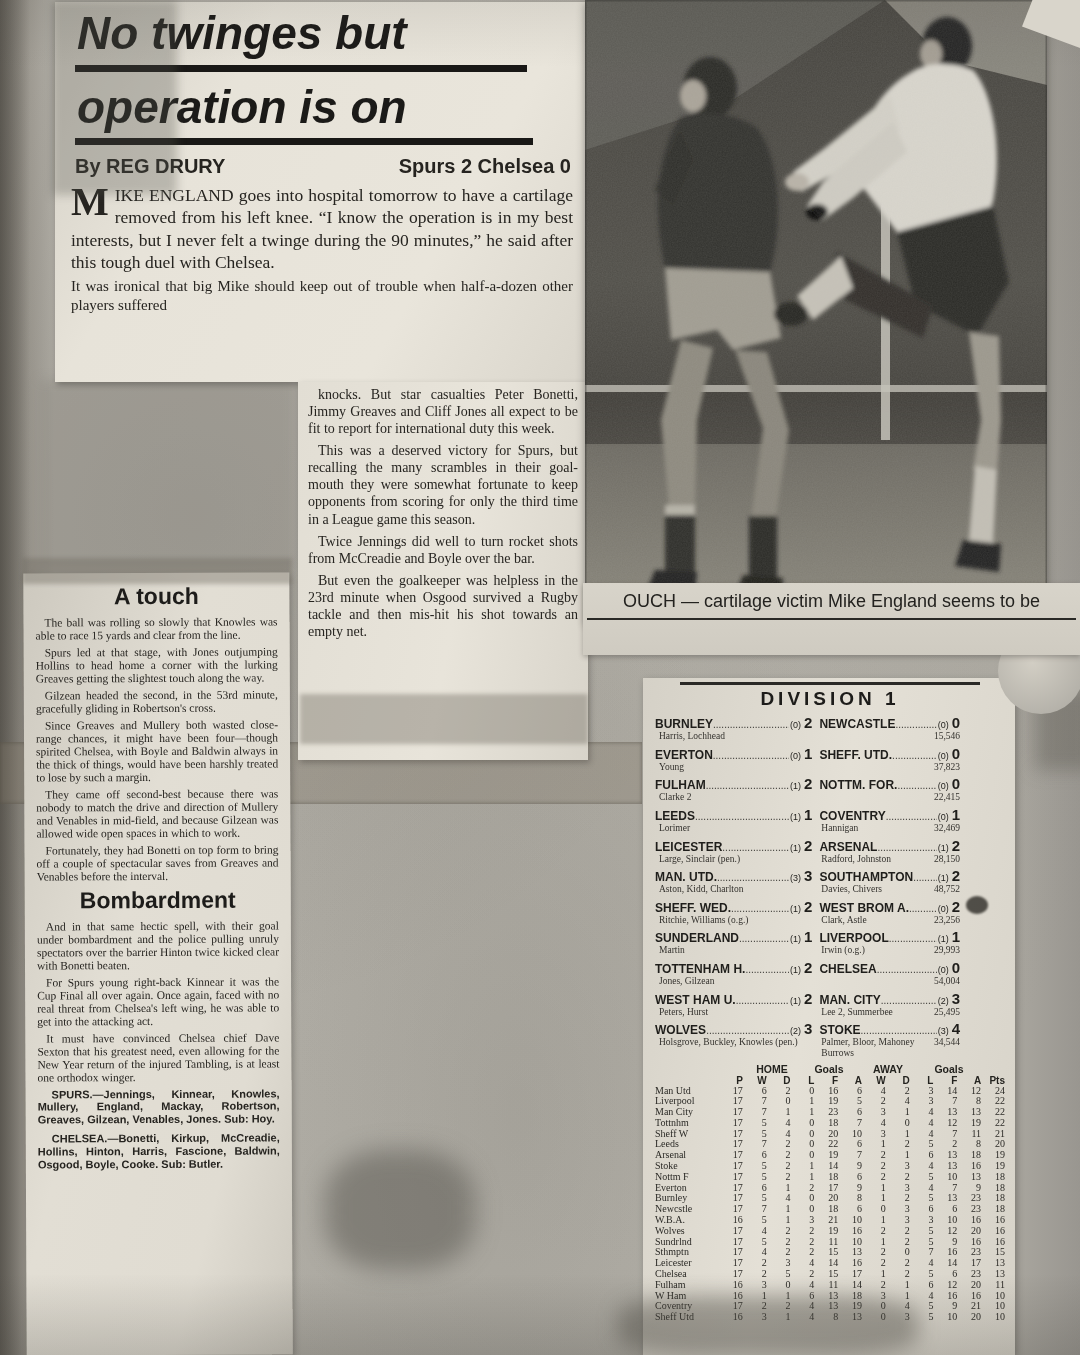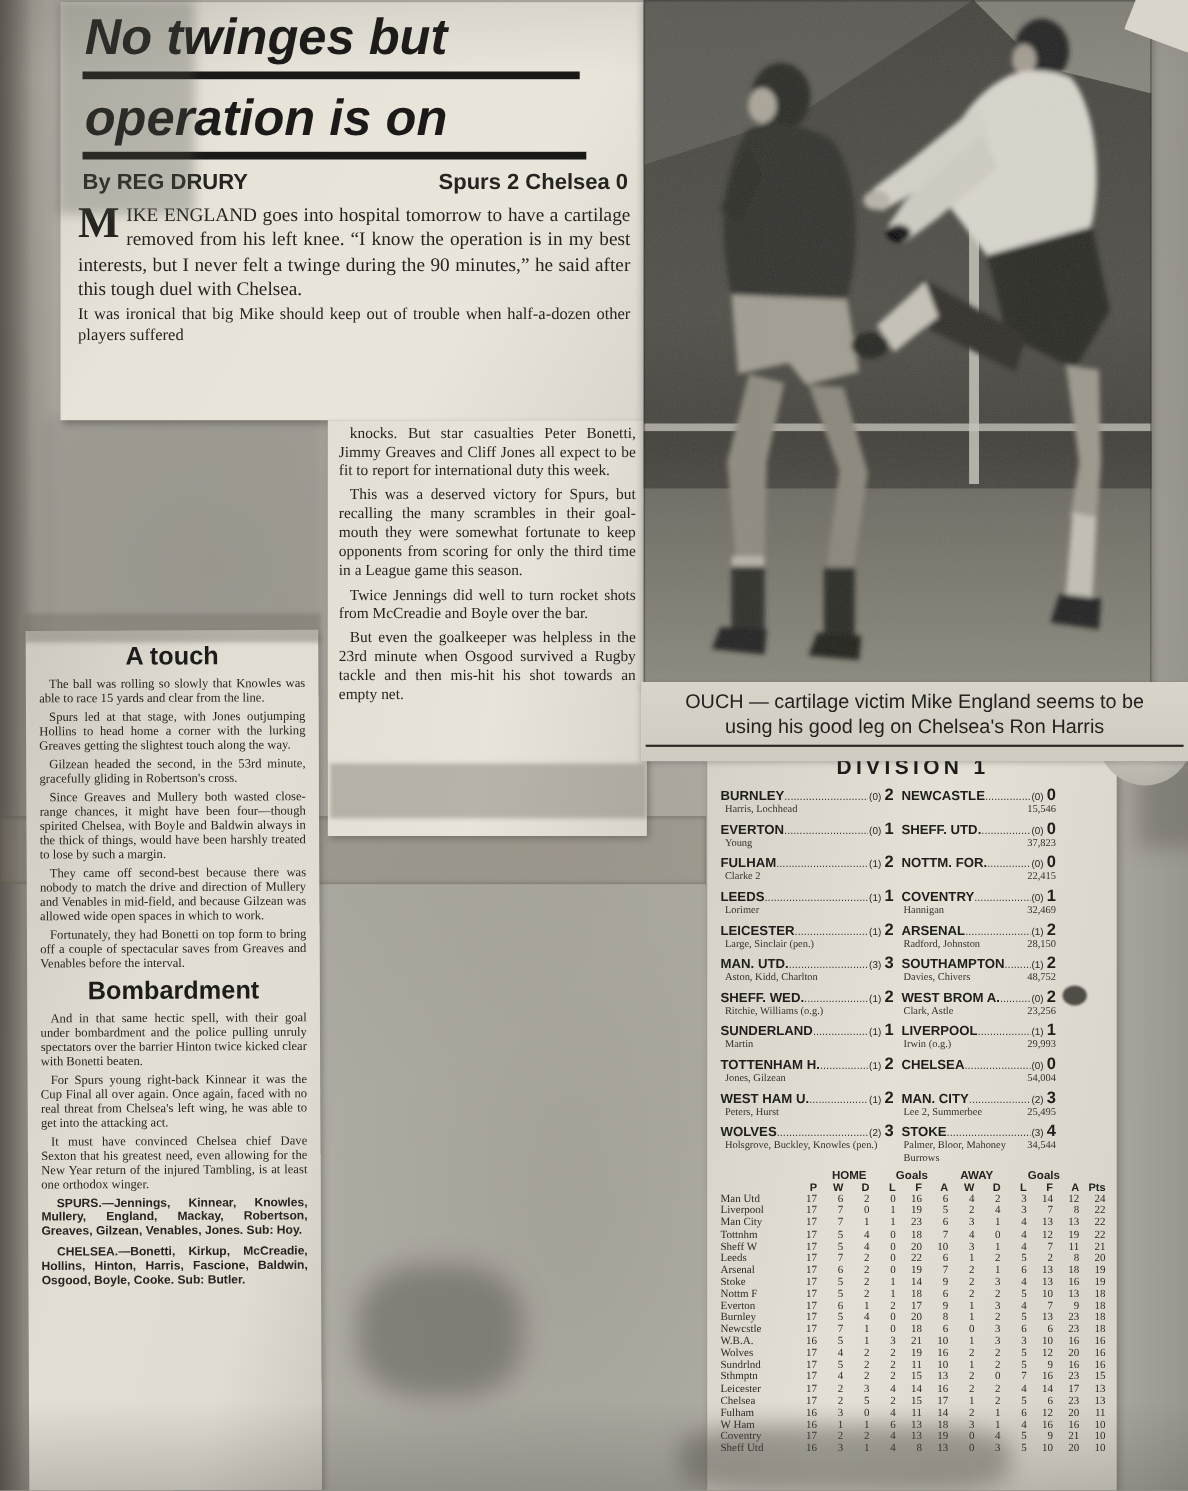--- a/index.html
+++ b/index.html
@@ -30,21 +30,21 @@
   .dropcap{float:left;font-size:40px;line-height:32px;font-weight:700;padding:2px 6px 0 0;}
   .para-full{font-size:15px;line-height:1.25;text-align:justify;margin:2px 0 0 0;}
   .article-col{position:absolute;left:298px;top:382px;width:290px;height:378px;
     background:linear-gradient(100deg,#e2ded4,#e8e4da 55%,#d8d4ca);
     box-shadow:2px 3px 6px rgba(40,38,34,.3);padding:4px 10px 0 10px;box-sizing:border-box;}
   .article-col p{font-size:14px;line-height:1.22;text-align:justify;margin:0 0 5px 0;text-indent:10px;}
   
   .photo{position:absolute;left:585px;top:0;width:462px;height:622px;
     box-shadow:0 3px 8px rgba(35,33,30,.45);}
   .photo svg{display:block;width:100%;height:100%;}
-  .caption{position:absolute;left:583px;top:620px;width:497px;height:72px;
+  .caption{position:absolute;left:583px;top:583px;width:497px;height:72px;
     background:linear-gradient(180deg,#d8d4ca,#cfcbc1);z-index:3;
     font-family:"Liberation Sans",sans-serif;font-size:18px;color:#23221f;
     padding-top:8px;box-sizing:border-box;box-shadow:0 2px 5px rgba(40,38,34,.3);}
   .cap-1{text-align:center;}
   .cap-2{text-align:center;padding-left:0;margin-top:1px;}
   .cap-rule{height:2px;background:#2a2926;margin:6px 4px 0 4px;}
   .torn-tr{position:absolute;left:1022px;top:0;width:58px;height:48px;background:#d9d5cb;
     clip-path:polygon(18% 0,100% 0,100% 100%,0 55%);z-index:2;}
   .round-blob{position:absolute;left:998px;top:628px;width:86px;height:86px;border-radius:50%;
     background:radial-gradient(circle at 40% 40%, #d2cec4, #b4b1a9 75%);z-index:1;}
@@ -194,21 +194,20 @@
         <path d="M390,466 L384,540 L408,544 L412,470 Z" fill="#c3bfb5"></path>
         <path d="M378,540 L416,544 L414,572 L370,566 Z" fill="#242321"></path>
       </g>
       <rect width="462" height="622" filter="url(#grain)" opacity=".32"></rect>
       <rect width="462" height="622" fill="none" stroke="#2e2d2a" stroke-opacity=".4" stroke-width="3"></rect>
     </svg>
   </div>
 
   <div class="caption">
     <div class="cap-1">OUCH — cartilage victim Mike England seems to be</div>
-    <div class="cap-2">using his good leg on Chelsea's Ron Harris</div>
     <div class="cap-rule"></div>
   </div>
 
   <div class="sidebar">
     <div class="side-h">A touch</div>
     <div>
 
     <p>The ball was rolling so slowly that Knowles was able to race 15 yards and clear from the line.</p>
         <p>Spurs led at that stage, with Jones outjumping Hollins to head home a corner with the lurking Greaves getting the slightest touch along the way.</p>
         <p>Gilzean headed the second, in the 53rd minute, gracefully gliding in Robertson's cross.</p>

